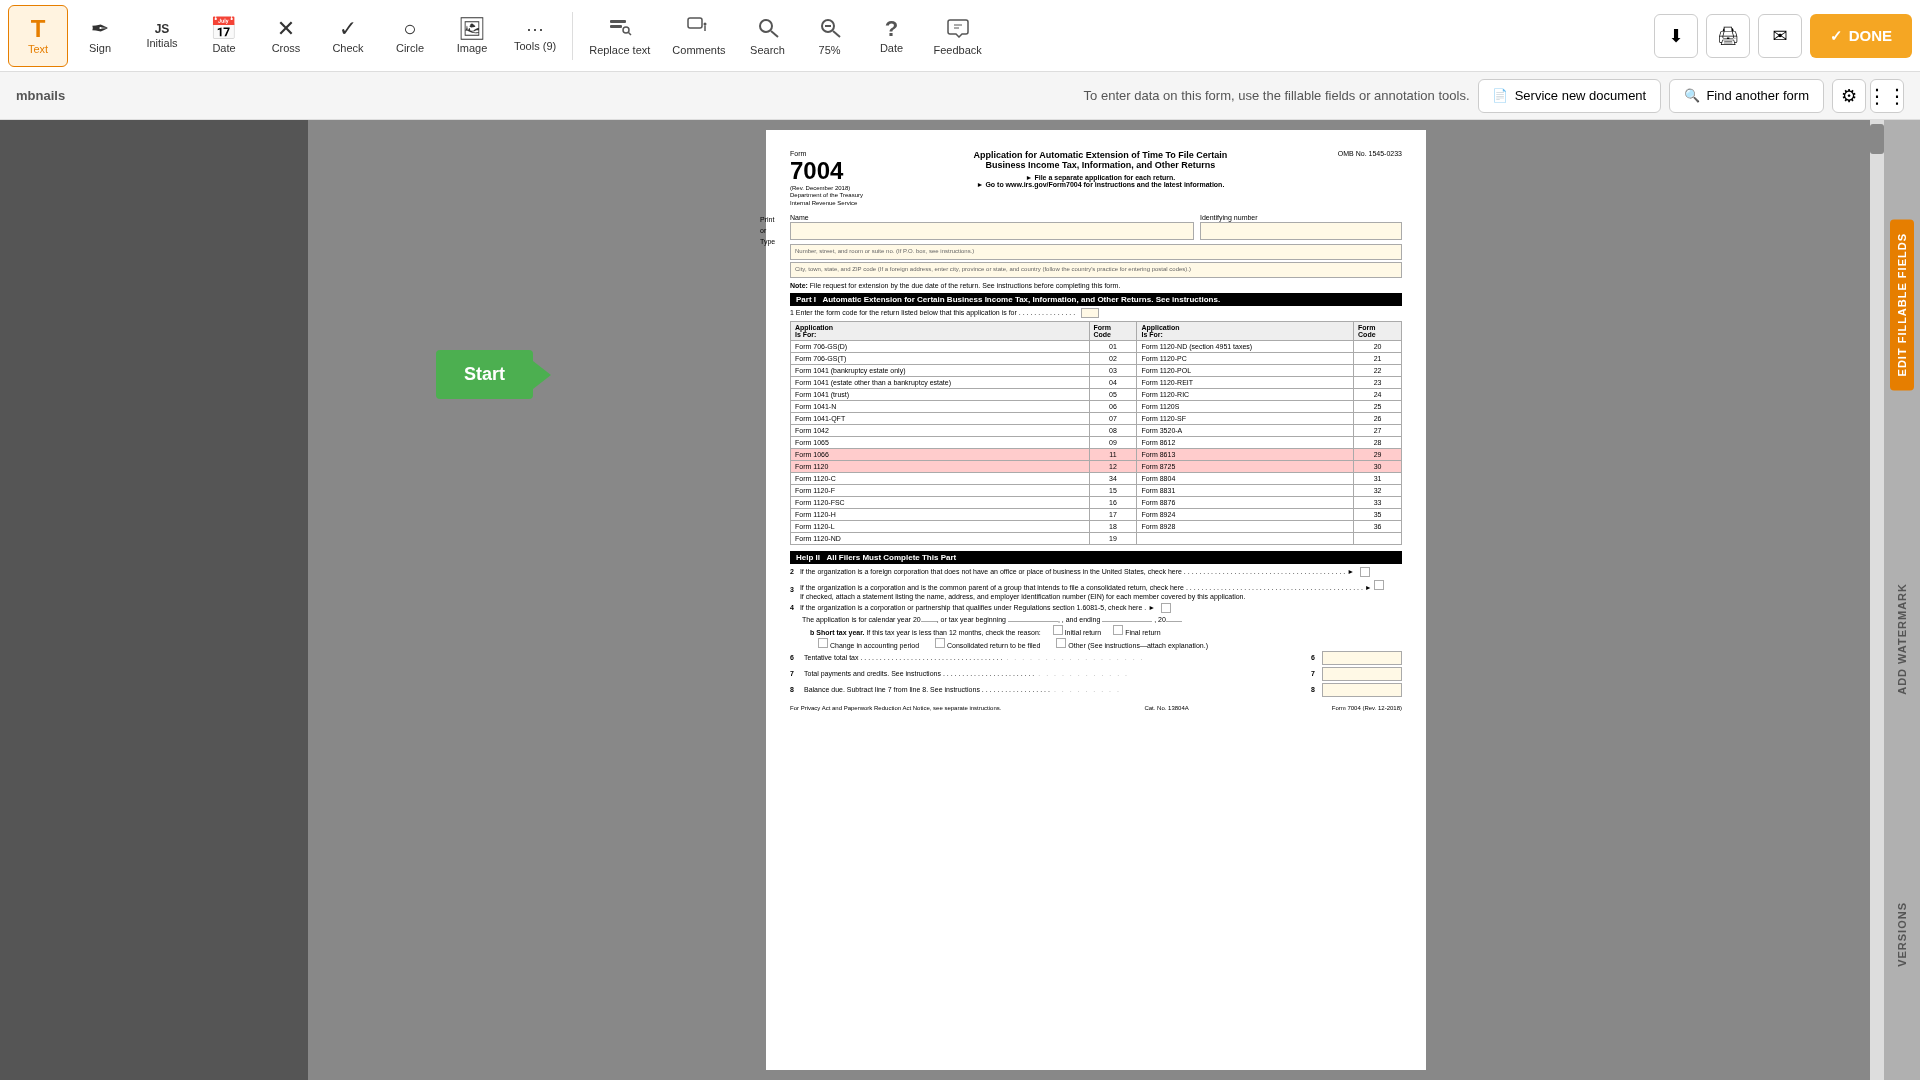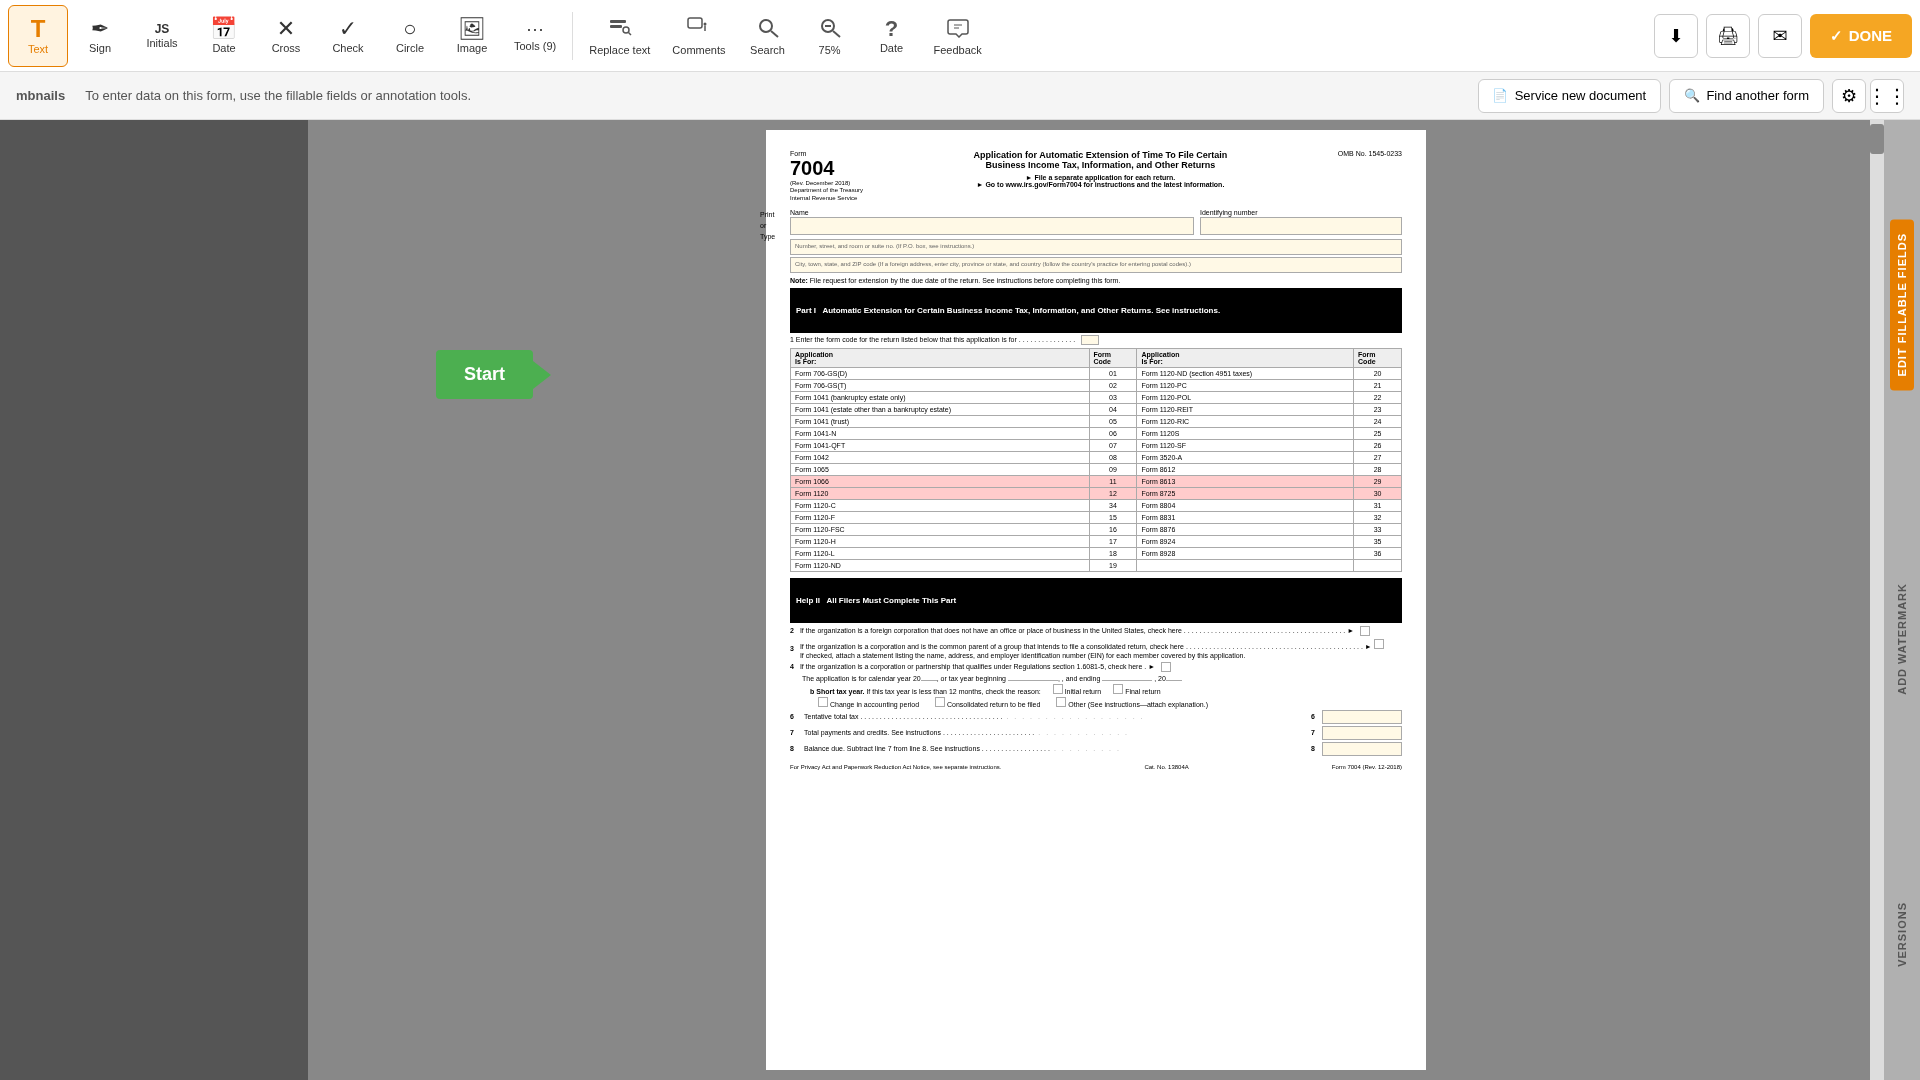--- a/index.html
+++ b/index.html
@@ -174,32 +174,32 @@
       width: 660px;
       min-height: 850px;
       padding: 20px 24px;
       font-size: 8px;
       font-family: Arial, sans-serif;
       position: relative;
     }
     .form-header { display: flex; gap: 10px; margin-bottom: 6px; }
     .form-number-block { display: flex; flex-direction: column; }
     .form-label { font-size: 7px; }
-    .form-number { font-size: 20px; font-weight: bold; }
+    .form-number { font-size: 24px; font-weight: bold; }
     .form-rev { font-size: 6px; }
     .form-dept { font-size: 6px; line-height: 1.4; }
     .form-title-block { flex: 1; text-align: center; font-weight: bold; font-size: 9px; }
     .form-omb { font-size: 7px; text-align: right; }
     .form-instructions { font-size: 7px; text-align: center; }
     .name-row { display: flex; gap: 6px; margin-bottom: 4px; }
     .name-field { flex: 2; border: 1px solid #aaa; height: 18px; background: #fff9e6; padding: 2px 4px; font-size: 7px; }
     .id-field { flex: 1; border: 1px solid #aaa; height: 18px; background: #fff9e6; padding: 2px 4px; font-size: 7px; }
     .full-field { border: 1px solid #aaa; height: 16px; background: #fff9e6; margin-bottom: 2px; padding: 2px 4px; font-size: 7px; }
     .note-row { font-size: 7px; margin: 4px 0; }
-    .part-header { background: #000; color: #fff; font-size: 8px; font-weight: bold; padding: 18px 6px; margin: 4px 0 2px; }
+    .part-header { background: #000; color: #fff; font-size: 8px; font-weight: bold; padding: 2px 6px; margin: 4px 0 2px; }
     .part-row { font-size: 7px; margin-bottom: 3px; }
     table.form-table { width: 100%; border-collapse: collapse; font-size: 7px; margin-bottom: 6px; }
     table.form-table th, table.form-table td { border: 1px solid #aaa; padding: 2px 4px; }
     table.form-table th { background: #eee; font-weight: bold; text-align: left; }
     .highlight-row td { background: #ffcccc; }
     .check-row { display: flex; align-items: center; gap: 6px; font-size: 7px; margin: 3px 0; }
     .checkbox-small { width: 10px; height: 10px; border: 1px solid #aaa; display: inline-block; }
     .line-row { display: flex; align-items: center; gap: 4px; font-size: 7px; margin: 2px 0; }
     .line-num { min-width: 10px; font-weight: bold; }
     .line-dots { flex: 1; overflow: hidden; color: #aaa; letter-spacing: 2px; }
@@ -317,21 +317,21 @@
     </button>
     <button class="btn-done">
       <span>✓</span>
       <span>DONE</span>
     </button>
   </div>
 </div>
 
 <div id="secondary-bar">
   <span style="margin-right:20px;font-weight:bold;">mbnails</span>
-  <span style="flex:1;text-align:left;">To enter data on this form, use the fillable fields or annotation tools.</span>
+  <span style="flex:1;text-align:right;">To enter data on this form, use the fillable fields or annotation tools.</span>
   <button class="secondary-btn">
     <span>📄</span>
     <span>Service new document</span>
   </button>
   <button class="secondary-btn">
     <span>🔍</span>
     <span>Find another form</span>
   </button>
   <button class="settings-btn">
     <span>⚙</span>

